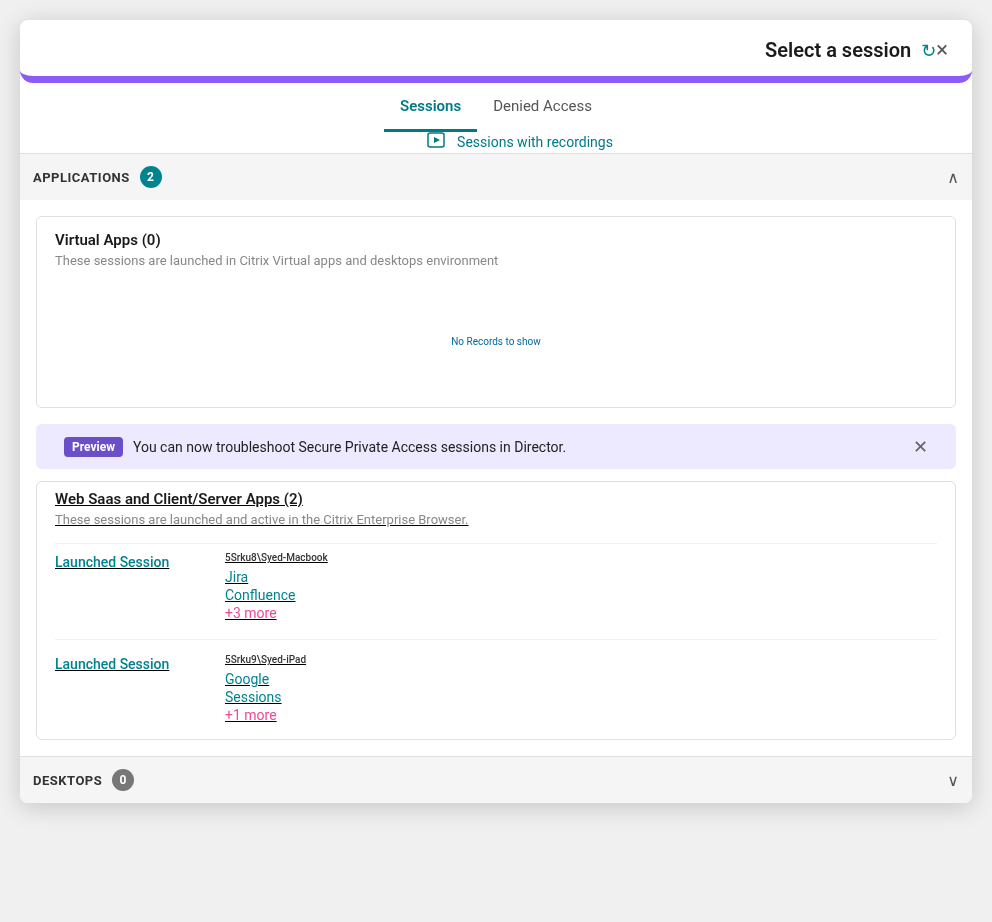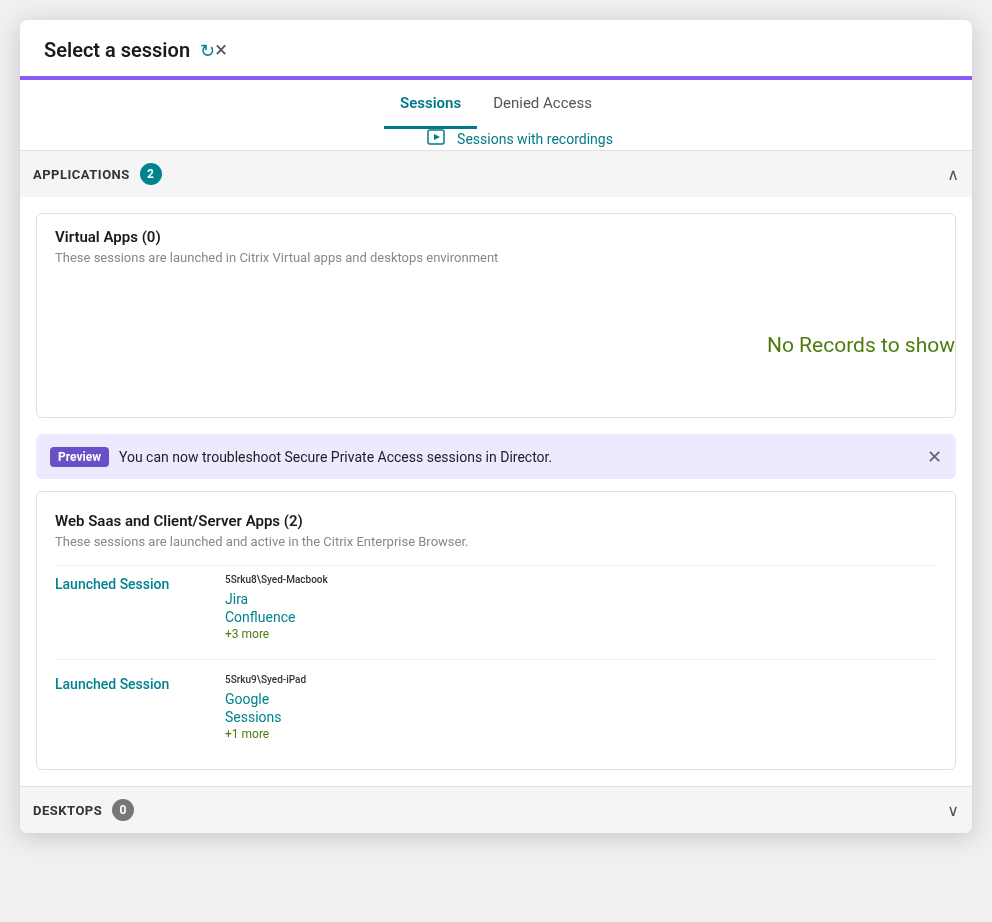--- a/index.html
+++ b/index.html
@@ -15,23 +15,24 @@
     .dialog {
       background: #fff;
       border-radius: 8px;
       width: 992px;
       box-shadow: 0 4px 24px rgba(0,0,0,0.18);
       overflow: hidden;
     }
     .dialog-header {
       display: flex;
       align-items: center;
-      justify-content: flex-start;
+      justify-content: flex-end;
       padding: 18px 24px 14px 24px;
-      border-bottom: 4px solid #8b5cf6;
+      border-bottom: 7px solid #8b5cf6;
+      border-radius: 13px;
     }
     .dialog-title-area {
       display: flex;
       align-items: center;
       gap: 10px;
     }
     .dialog-title {
       font-size: 20px;
       font-weight: 600;
       color: #1a1a1a;
@@ -137,30 +138,30 @@
       font-size: 15px;
       font-weight: 600;
       color: #1a1a1a;
       margin-bottom: 4px;
     }
     .card-subtitle {
       font-size: 13px;
       color: #888;
     }
     .no-records {
-      text-align: right;
-      color: #4d7c0f;
-      font-size: 21px;
+      text-align: center;
+      color: #0369a1;
+      font-size: 10px;
       padding: 60px 0;
     }
     .preview-banner {
       margin: 0 16px 12px 16px;
       background: #ede9ff;
       border-radius: 6px;
-      padding: 12px 14px;
+      padding: 12px 28px;
       display: flex;
       align-items: center;
       justify-content: space-between;
       gap: 10px;
     }
     .preview-banner-left {
       display: flex;
       align-items: center;
       gap: 10px;
     }
@@ -180,21 +181,22 @@
     .preview-close {
       font-size: 18px;
       color: #666;
       cursor: pointer;
       flex-shrink: 0;
     }
     .web-saas-card {
       margin: 0 16px 16px 16px;
       border: 1px solid #e0e0e0;
       border-radius: 6px;
-      padding: 20px 18px;
+      padding: 8px 18px;
+      text-decoration: underline;
     }
     .web-saas-title {
       font-size: 15px;
       font-weight: 600;
       color: #1a1a1a;
       margin-bottom: 4px;
     }
     .web-saas-subtitle {
       font-size: 13px;
       color: #888;
@@ -226,22 +228,22 @@
       font-size: 10px;
       color: #333;
       font-weight: 500;
       margin-bottom: 4px;
     }
     .session-app {
       font-size: 14px;
       color: #00838f;
     }
     .session-more {
-      font-size: 12px;
-      color: #4d7c0f;
+      font-size: 14px;
+      color: #ec4899;
     }
     .desktops-section {
       border-top: 1px solid #e0e0e0;
       text-align: right;
     }
   </style>
 </head>
 <body>
 
 <div class="dialog">

